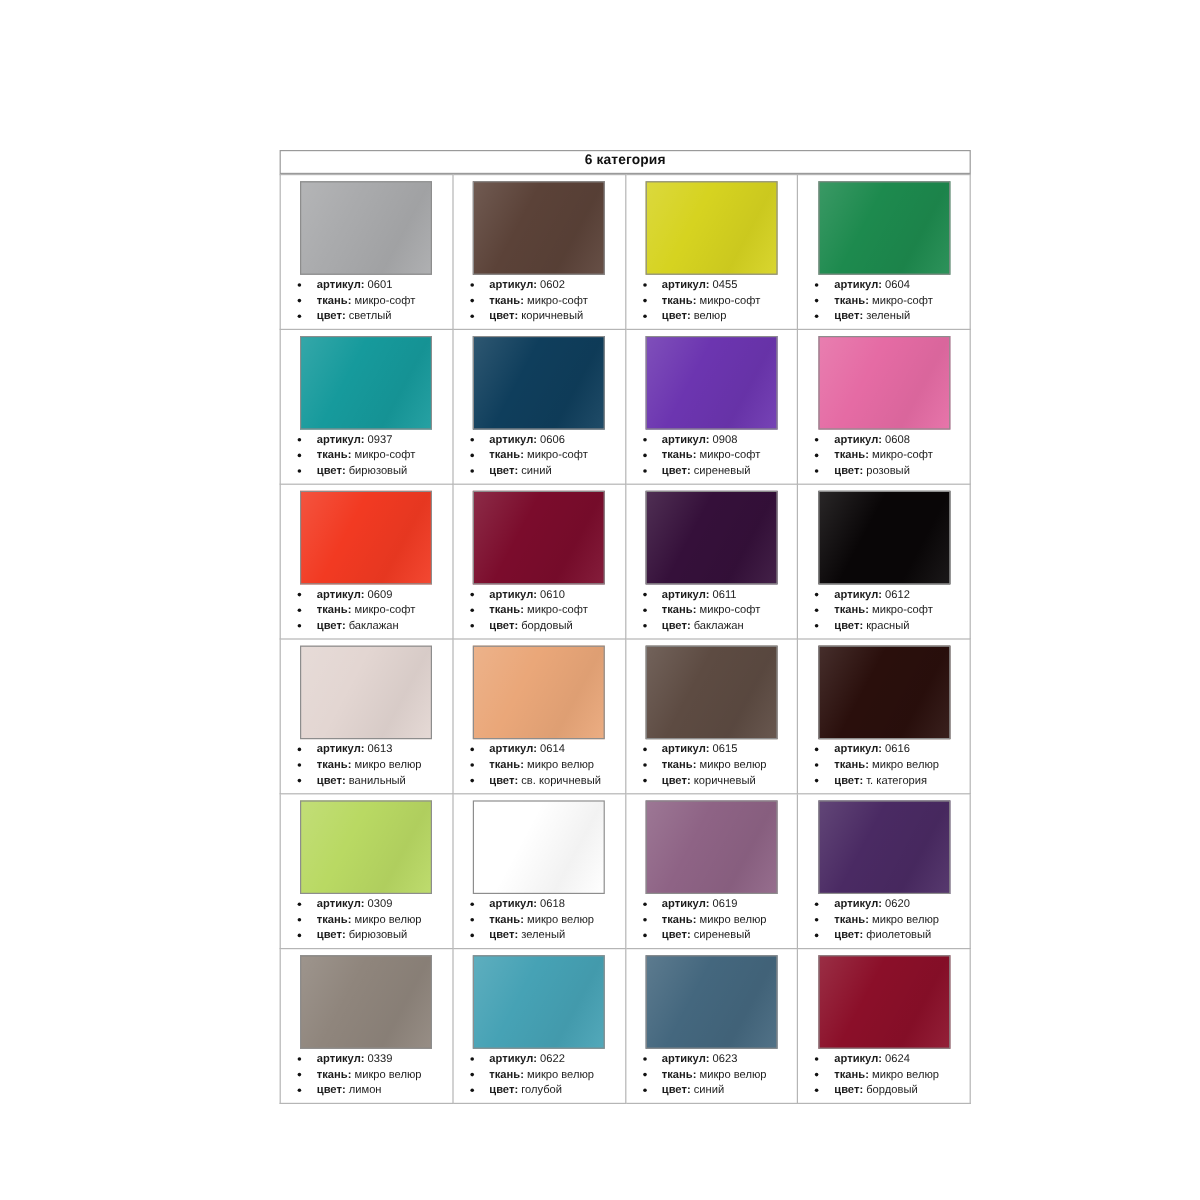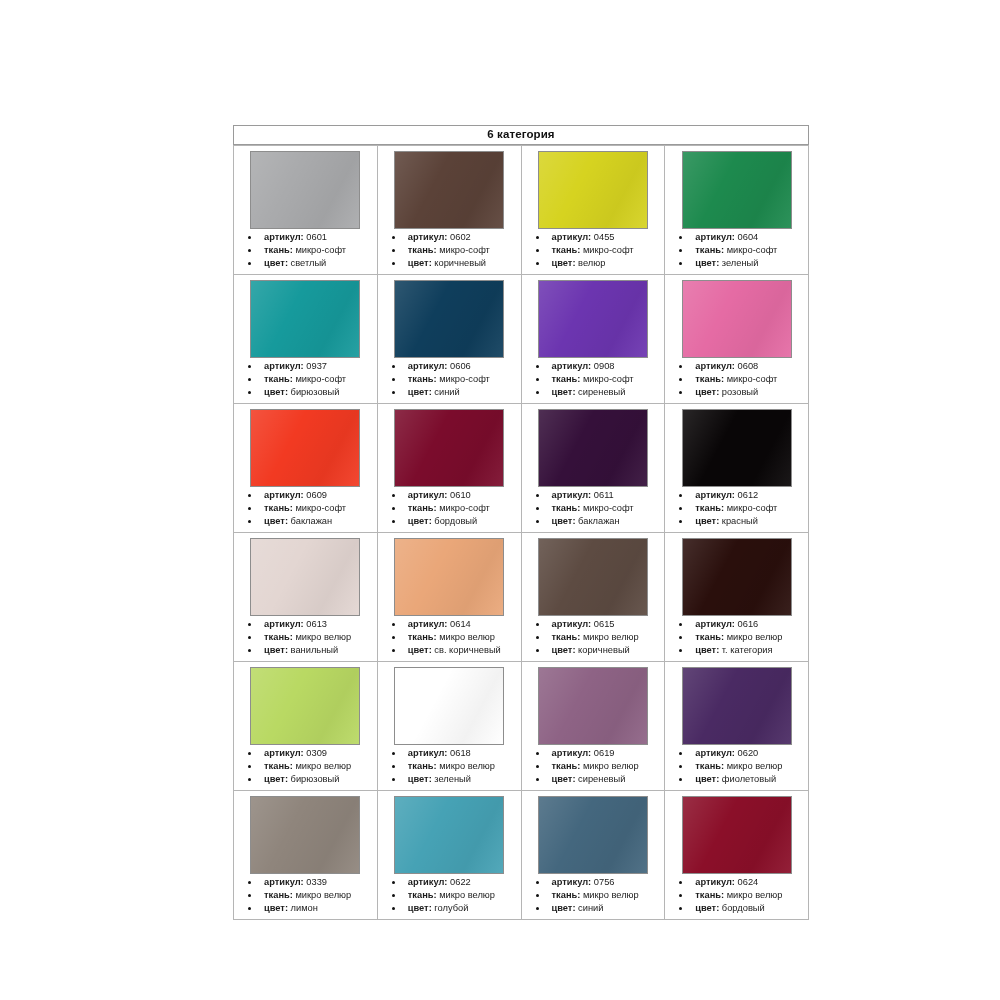--- a/index.html
+++ b/index.html
@@ -351,21 +351,21 @@
                 <li><span class="spec-key">артикул:</span><span class="spec-val"> 0622</span></li>
                 <li><span class="spec-key">ткань:</span><span class="spec-val"> микро велюр</span></li>
                 <li><span class="spec-key">цвет:</span><span class="spec-val"> голубой</span></li>
               </ul>
             </div>
           </td>
           <td>
             <div class="cell-inner">
               <div class="swatch" style="background: rgb(68, 103, 126);"></div>
               <ul class="spec-list">
-                <li><span class="spec-key">артикул:</span><span class="spec-val"> 0756</span></li>
+                <li><span class="spec-key">артикул:</span><span class="spec-val"> 0623</span></li>
                 <li><span class="spec-key">ткань:</span><span class="spec-val"> микро велюр</span></li>
                 <li><span class="spec-key">цвет:</span><span class="spec-val"> синий</span></li>
               </ul>
             </div>
           </td>
           <td>
             <div class="cell-inner">
               <div class="swatch" style="background: rgb(139, 15, 41);"></div>
               <ul class="spec-list">
                 <li><span class="spec-key">артикул:</span><span class="spec-val"> 0624</span></li>

